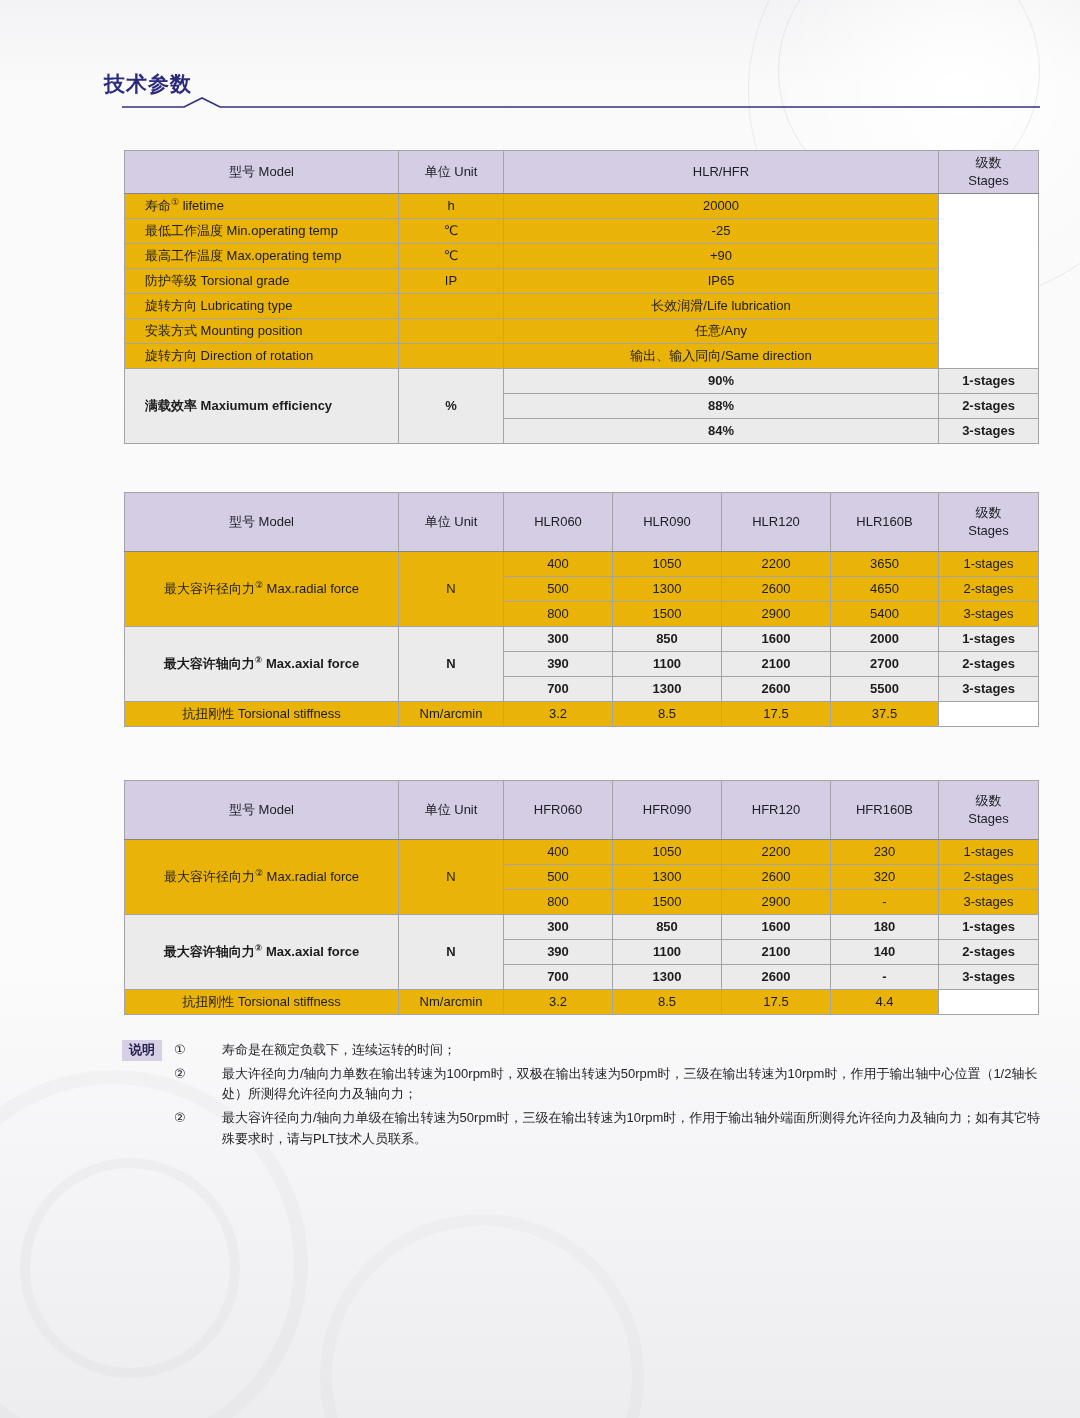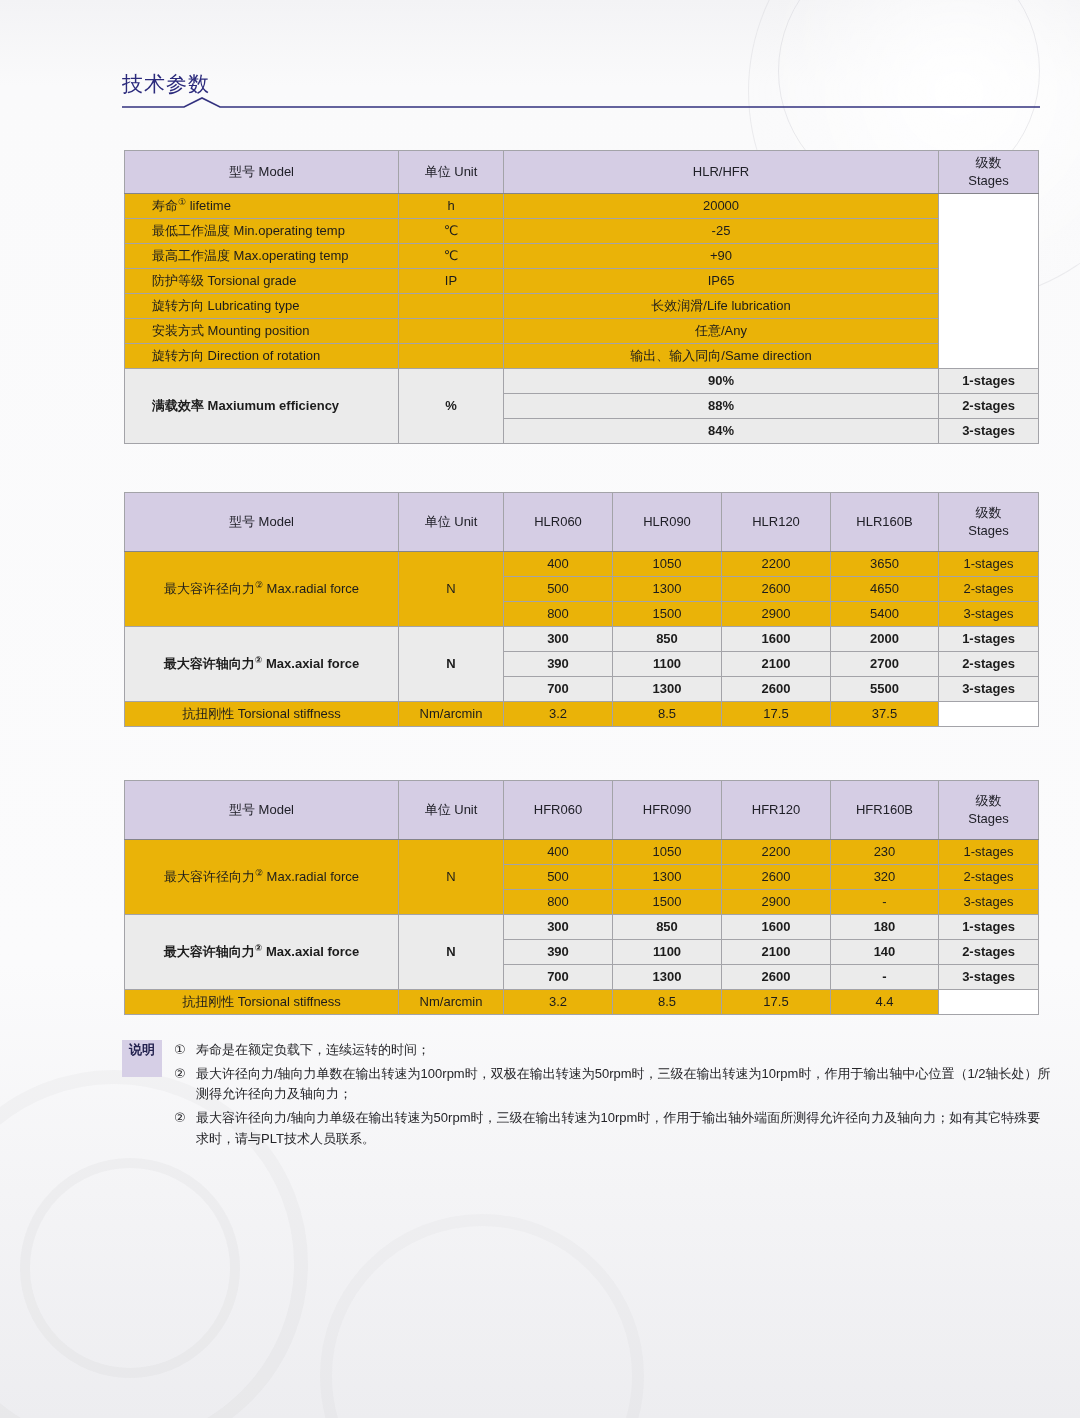--- a/index.html
+++ b/index.html
@@ -11,49 +11,49 @@
   
   .decor{position:absolute;border-radius:50%;pointer-events:none;}
   .d1{right:-90px;top:-120px;width:420px;height:420px;
       background:radial-gradient(circle,rgba(255,255,255,.95) 0%,rgba(244,244,246,0) 70%);
       border:1px solid rgba(205,205,212,.35);}
   .d2{right:40px;top:-60px;width:260px;height:260px;border:1px solid rgba(205,205,212,.4);}
   .d3{left:-80px;bottom:-40px;width:360px;height:360px;border:14px solid rgba(150,150,158,.06);}
   .d4{left:20px;bottom:40px;width:200px;height:200px;border:10px solid rgba(150,150,158,.07);}
   .d5{left:320px;bottom:-120px;width:300px;height:300px;border:12px solid rgba(150,150,158,.05);}
 
-  .page-title{position:absolute;left:122px;top:70px;font-size:21px;font-weight:normal;
+  .page-title{position:absolute;left:104px;top:70px;font-size:21px;font-weight:bold;
     color:#2b2a7c;letter-spacing:1px;}
   .title-rule{position:absolute;left:122px;top:95px;width:918px;height:16px;}
 
   table{border-collapse:collapse;table-layout:fixed;background:#eab308;}
   .spec{position:absolute;left:124px;width:914px;}
   .t1{top:150px;}
   .t2{top:492px;}
   .t3{top:780px;}
   th,td{border:1px solid #a3a3a8;font-size:13px;font-weight:normal;
     text-align:center;vertical-align:middle;padding:0;height:24px;line-height:1.15;
     overflow:hidden;white-space:nowrap;}
   thead th{background:#d5cde4;border-bottom:1px solid #84848a;color:#202028;}
   .t1 thead th{height:42px;}
   .t2 thead th,.t3 thead th{height:58px;}
   .stages-h div{line-height:1.35;}
-  td.lbl{text-align:left;padding-left:27px;}
+  td.lbl{text-align:left;padding-left:20px;}
   tr.band td{background:#ebebeb;font-weight:bold;}
   td.blank{background:#ffffff;}
   sup{font-size:9px;line-height:0;}
 
   .notes{position:absolute;left:122px;top:1040px;width:930px;display:flex;gap:12px;
     font-size:13px;color:#242428;}
   .notes-chip{background:#d6cfe6;color:#23224f;font-weight:bold;height:20px;
-    padding:1px 7px 16px 7px;flex:0 0 auto;}
+    padding:1px 7px 0 7px;flex:0 0 auto;}
   .note-list{flex:1;display:flex;flex-direction:column;gap:4px;}
   .note{display:flex;line-height:1.55;}
   .note .mark{flex:0 0 22px;}
-  .note .txt{flex:1;white-space:normal;}
+  .note .txt{flex:1;white-space:normal;margin-left:26px;}
 </style>
 </head>
 <body>
 
 <div class="decor d1"></div>
 <div class="decor d2"></div>
 <div class="decor d3"></div>
 <div class="decor d4"></div>
 <div class="decor d5"></div>
 

